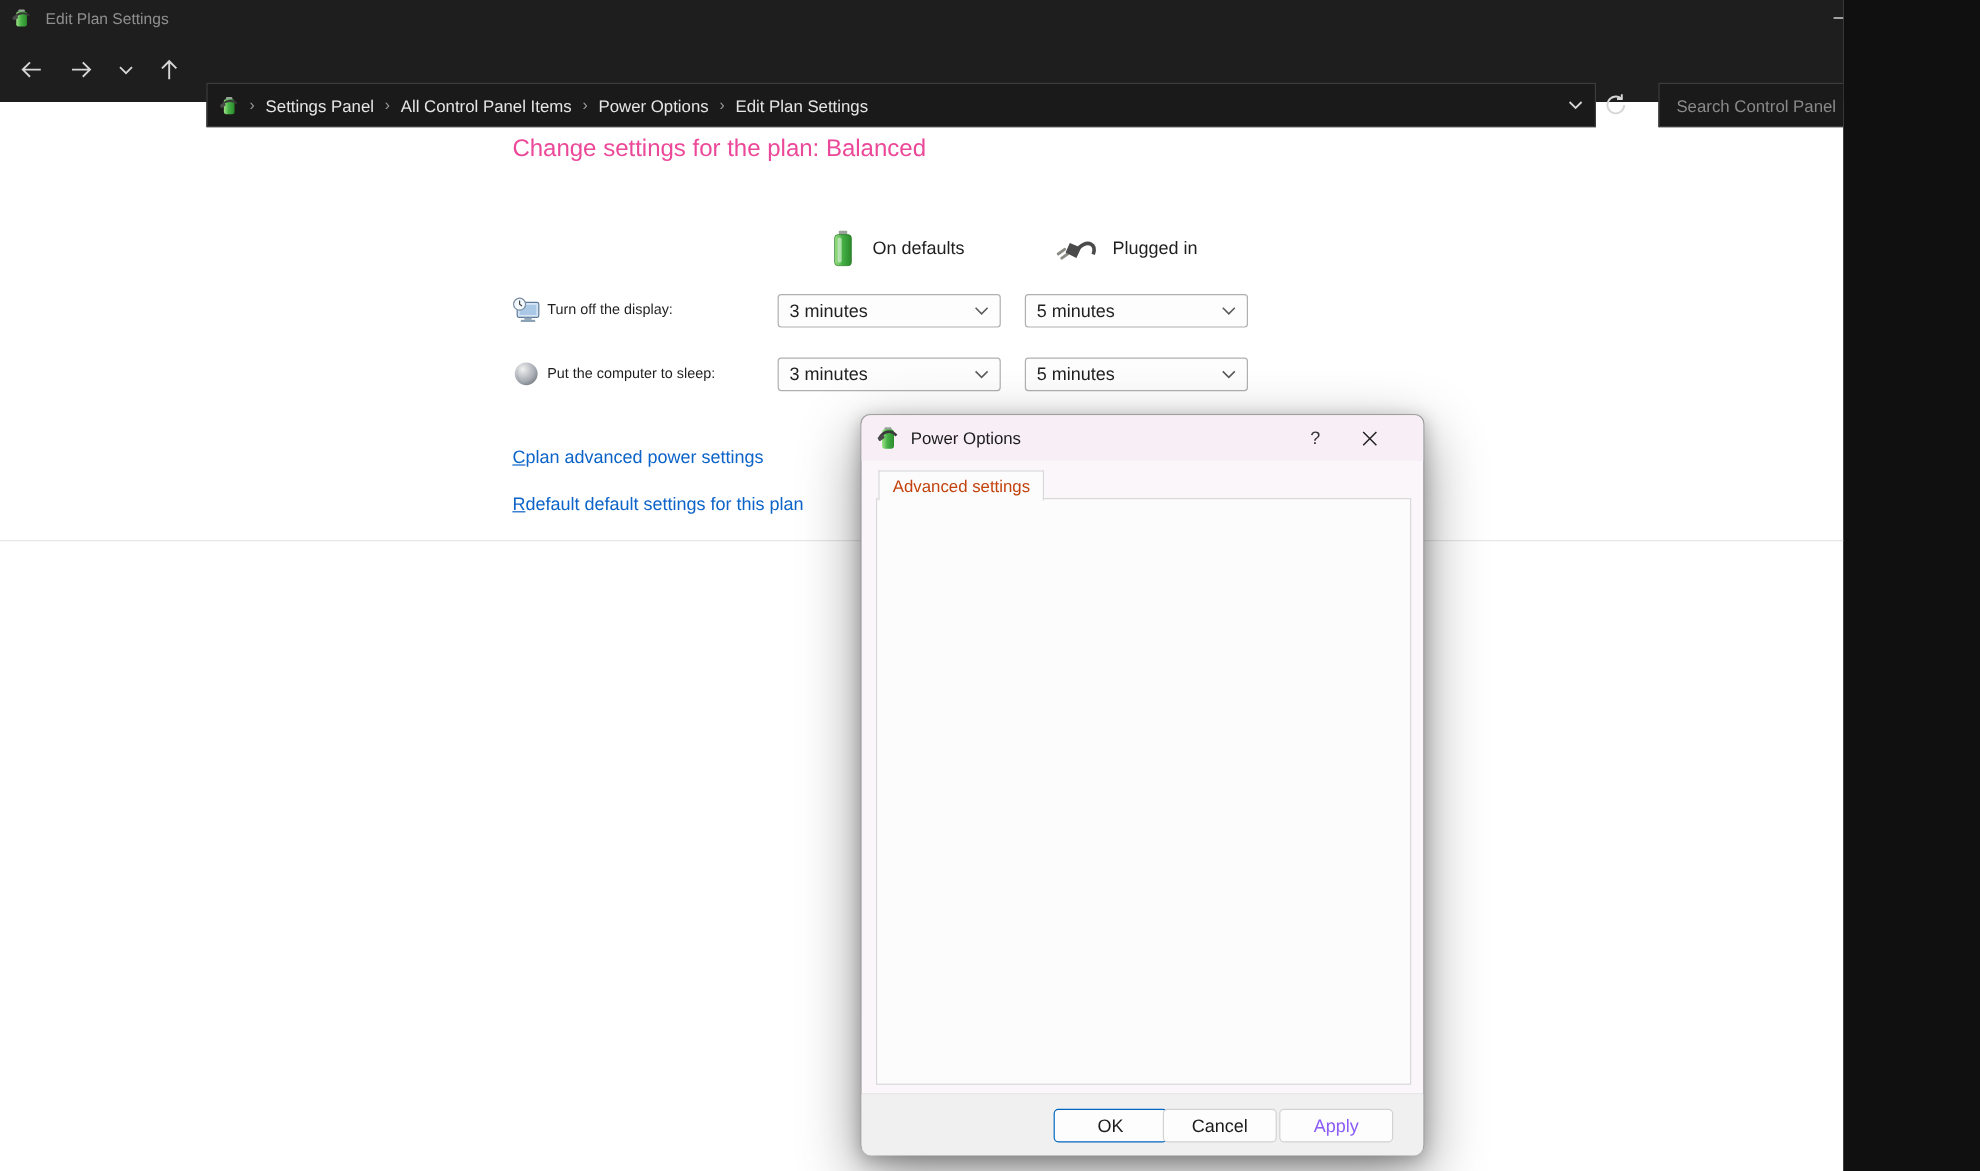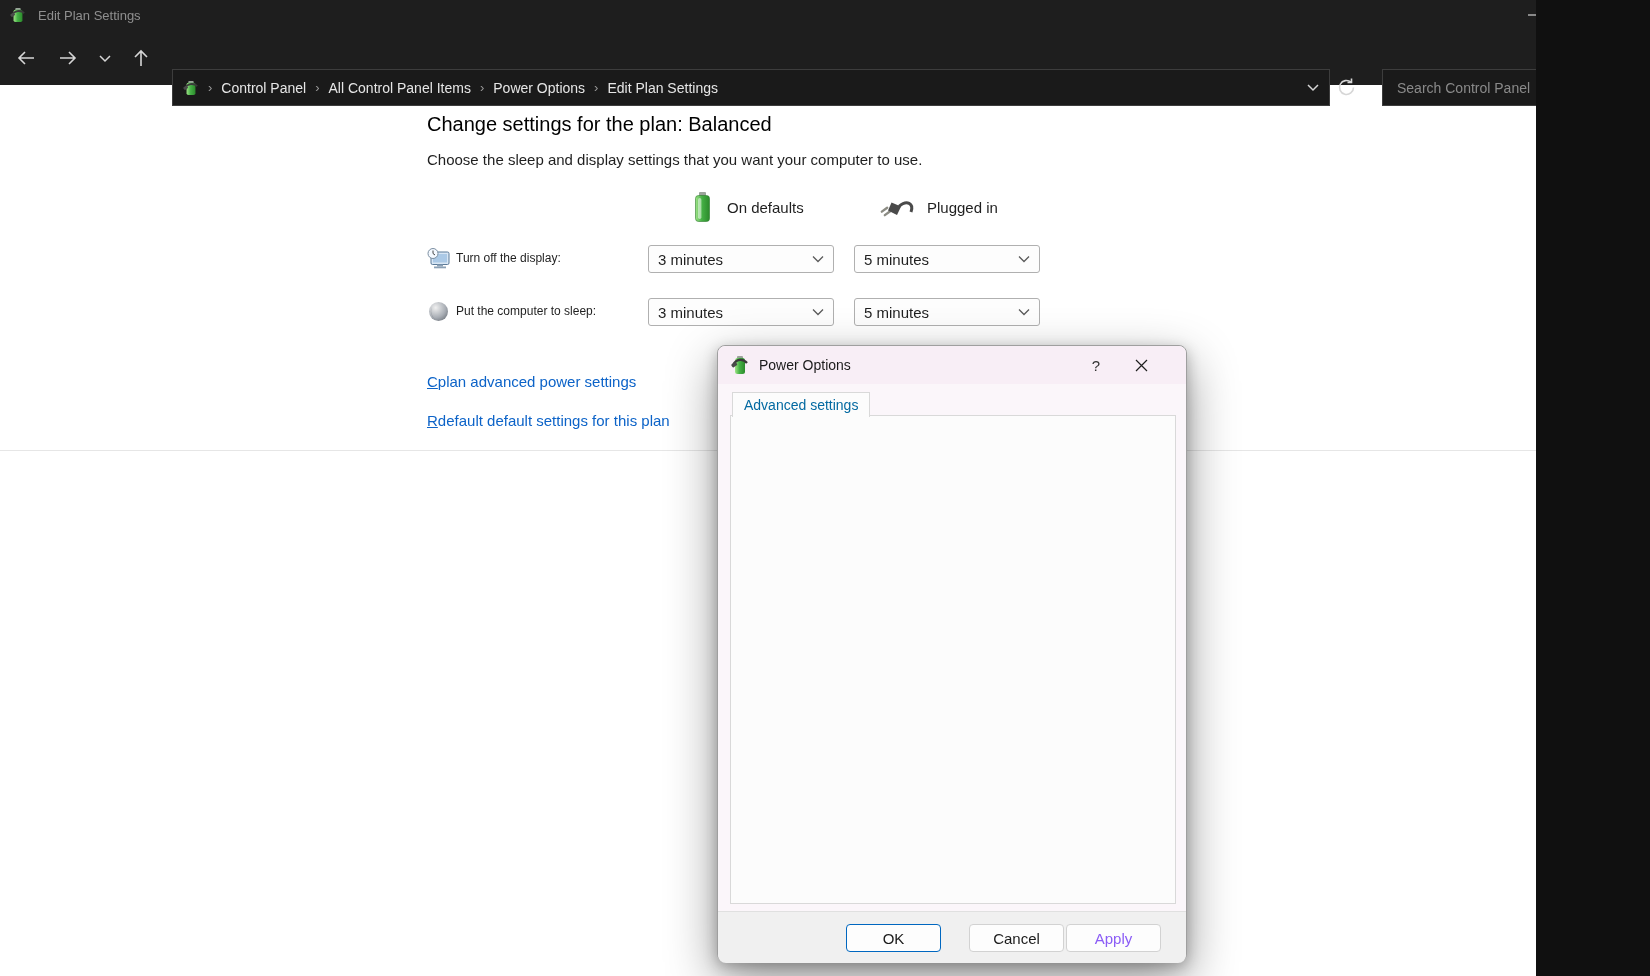--- a/index.html
+++ b/index.html
@@ -26,21 +26,21 @@
   .crumb-dd{position:absolute;right:8px;top:9px;}
   .refresh-btn{position:absolute;left:1336px;top:47px;}
   .search-box{position:absolute;left:1382px;top:39px;width:260px;height:37px;background:#1a1a1a;
               border:1px solid #3d3d3d;box-sizing:border-box;display:flex;align-items:center;}
   .search-box input{flex:1;background:transparent;border:none;outline:none;color:#c8c8c8;
               font-size:14px;font-family:"Liberation Sans",sans-serif;padding:0 0 0 14px;}
   .search-box input::placeholder{color:#8a8a8a;}
   .search-mag{margin-right:14px;}
 
   
-  .page-heading{position:absolute;left:427px;top:113px;font-size:20px;color:#000000;}
+  .page-heading{position:absolute;left:427px;top:113px;font-size:20px;color:#ec4899;}
   .page-sub{position:absolute;left:427px;top:151px;font-size:15px;color:#1f1f1f;}
   .col-head{position:absolute;top:199px;font-size:15px;color:#1f1f1f;}
   .setting-label{position:absolute;font-size:12px;color:#1f1f1f;}
   .sel{position:absolute;width:186px;height:28px;background:#fdfdfd;border:1px solid #b0b0b0;
        border-radius:3px;box-sizing:border-box;display:flex;align-items:center;}
   .sel .sel-val{flex:1;font-size:15px;color:#1f1f1f;padding-left:9px;}
   .sel .sel-chev{margin-right:9px;}
   .plink{position:absolute;left:427px;font-size:15px;color:#0c63c8;cursor:pointer;}
   .plink .accel{text-decoration:underline;}
   .hdivider{position:absolute;left:0;top:450px;width:1650px;height:1px;background:#e6e6e6;}
@@ -51,21 +51,21 @@
           box-shadow:0 18px 50px rgba(0,0,0,.42),0 4px 14px rgba(0,0,0,.25);}
   .dlg-titlebar{position:absolute;left:0;top:0;width:100%;height:38px;background:#f8eef6;
           border-radius:8px 8px 0 0;display:flex;align-items:center;}
   .dlg-title{margin-left:10px;font-size:14px;color:#1b1b1b;}
   .dlg-help{position:absolute;right:78px;top:7px;width:24px;height:24px;display:flex;
           align-items:center;justify-content:center;font-size:15px;color:#333;}
   .dlg-close{position:absolute;right:28px;top:5px;width:34px;height:28px;display:flex;
           align-items:center;justify-content:center;}
   .dlg-tab{position:absolute;left:14px;top:46px;height:24px;padding:0 11px;background:#fcfcfc;
           border:1px solid #d9d9d9;border-bottom:none;display:flex;align-items:center;
-          font-size:14px;color:#0369a1;z-index:2;}
+          font-size:14px;color:#c2410c;z-index:2;}
   .dlg-page{position:absolute;left:12px;top:69px;width:446px;height:489px;background:#fcfcfc;
           border:1px solid #d9d9d9;box-sizing:border-box;z-index:1;}
   .dlg-info-icon{position:absolute;left:33px;top:84px;}
   .dlg-desc{position:absolute;left:82px;top:77px;width:378px;font-size:15px;line-height:21px;color:#1f1f1f;}
   .plan-sel{position:absolute;left:28px;top:183px;width:276px;height:28px;background:#fdfdfd;
           border:1px solid #b0b0b0;border-radius:3px;box-sizing:border-box;display:flex;align-items:center;}
   .plan-sel .sel-val{flex:1;font-size:15px;color:#1b1b1b;padding-left:9px;}
   .plan-sel .sel-chev{margin-right:9px;}
   .tree{position:absolute;left:28px;top:221px;width:412px;height:276px;background:#ffffff;
           border:1px solid #9d9d9d;box-sizing:border-box;padding-top:6px;overflow:hidden;}
@@ -79,21 +79,21 @@
   .tvalue{color:#0b61c4;margin-left:5px;white-space:nowrap;cursor:pointer;}
   .tree-scroll{position:absolute;right:4px;top:52px;width:6px;height:165px;background:#9b9b9b;border-radius:3px;}
   .restore-btn{position:absolute;left:240px;top:511px;width:200px;height:32px;background:#fdfdfd;
           border:1px solid #d2d2d2;border-radius:4px;font-size:15px;color:#1b1b1b;
           display:flex;align-items:center;justify-content:center;box-sizing:border-box;}
   .dlg-footer{position:absolute;left:0;top:565px;width:100%;height:52px;background:#f0f0f0;
           border-top:1px solid #e0e0e0;border-radius:0 0 8px 8px;box-sizing:border-box;}
   .foot-btn{position:absolute;top:12px;width:95px;height:28px;background:#fdfdfd;border:1px solid #d2d2d2;
           border-radius:4px;font-size:15px;color:#1b1b1b;display:flex;align-items:center;
           justify-content:center;box-sizing:border-box;}
-  .btn-ok{left:128px;border:1px solid #0067c0;}
+  .btn-ok{left:160px;border:1px solid #0067c0;}
   .btn-cancel{left:251px;}
   .btn-apply{left:348px;color:#8b5cf6;}
 </style>
 </head>
 <body>
 
 <div class="stage">
 
   <svg width="0" height="0" style="position:absolute" aria-hidden="true">
     <defs>
@@ -165,21 +165,21 @@
     <div class="crumb-box">
       <span class="bicon">
         <svg width="16" height="16" viewBox="0 0 18 18">
           <rect x="6" y="1" width="6" height="3" rx="1" fill="#9aa39a"></rect>
           <rect x="4" y="3" width="10" height="14" rx="2" fill="url(#batg)"></rect>
           <path d="M2 9 C5 4, 12 3, 16 7" stroke="#3a3a3a" stroke-width="2" fill="none"></path>
           <rect x="0.5" y="7" width="5" height="3.4" rx="1" fill="#4a4a4a" transform="rotate(-35 3 8.7)"></rect>
         </svg>
       </span>
       <span class="crumb-sep">›</span>
-      <span class="crumb-item">Control Panel</span>
+      <span class="crumb-item">Settings Panel</span>
       <span class="crumb-sep">›</span>
       <span class="crumb-item">All Control Panel Items</span>
       <span class="crumb-sep">›</span>
       <span class="crumb-item">Power Options</span>
       <span class="crumb-sep">›</span>
       <span class="crumb-item">Edit Plan Settings</span>
       <span class="crumb-dd">
         <svg width="16" height="16" viewBox="0 0 16 16" fill="none" stroke="#d6d6d6" stroke-width="1.5">
           <path d="M3 6 L8 11 L13 6"></path>
           </svg>
@@ -198,21 +198,20 @@
       <span class="search-mag">
         <svg width="17" height="17" viewBox="0 0 17 17" fill="none" stroke="#c8c8c8" stroke-width="1.5">
           <circle cx="7" cy="7" r="5"></circle>
             <path d="M11 11 L16 16"></path>
           </svg>
       </span>
     </div>
   </div>
 
   <div class="page-heading">Change settings for the plan: Balanced</div>
-  <div class="page-sub">Choose the sleep and display settings that you want your computer to use.</div>
 
   <div style="position:absolute;left:693px;top:192px">
     <svg width="19" height="30" viewBox="0 0 19 30">
       <rect x="6" y="0" width="7" height="4" rx="1" fill="#9aa39a"></rect>
       <rect x="2.5" y="3.5" width="14" height="26" rx="3" fill="url(#batg)" stroke="#2b7a2b" stroke-width="0.6"></rect>
       <rect x="5" y="6" width="3.4" height="21" rx="1.7" fill="rgba(255,255,255,0.5)"></rect>
     </svg>
   </div>
   <div class="col-head" style="left:727px">On defaults</div>
 

